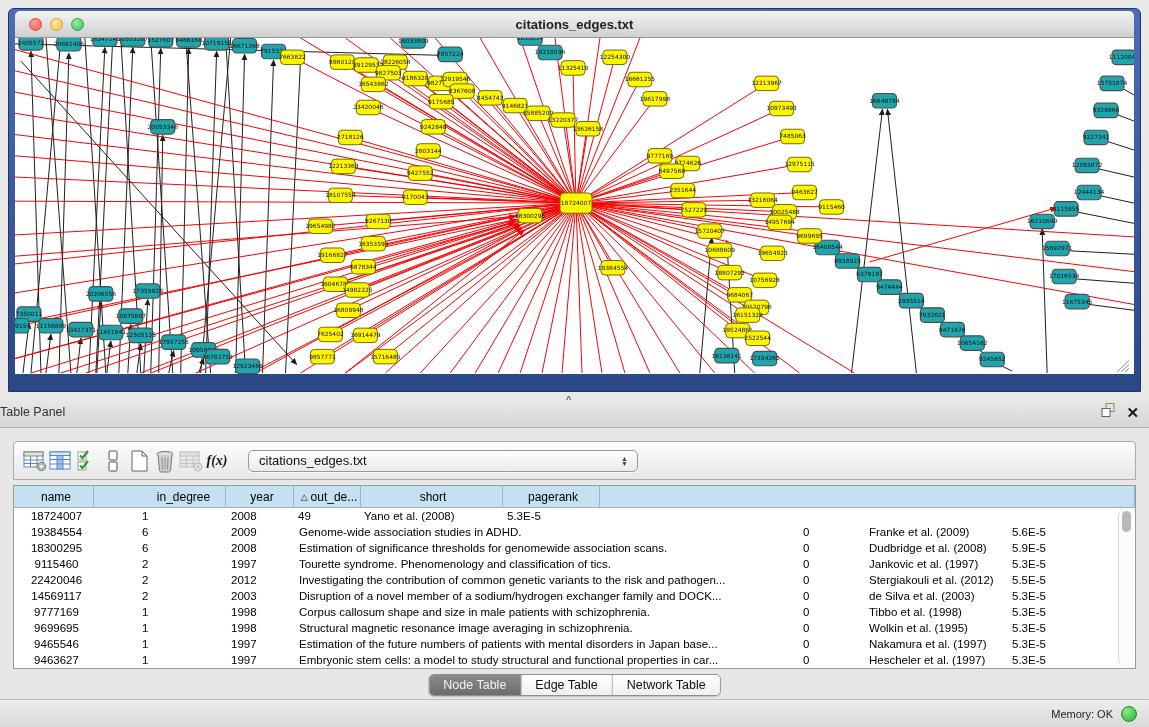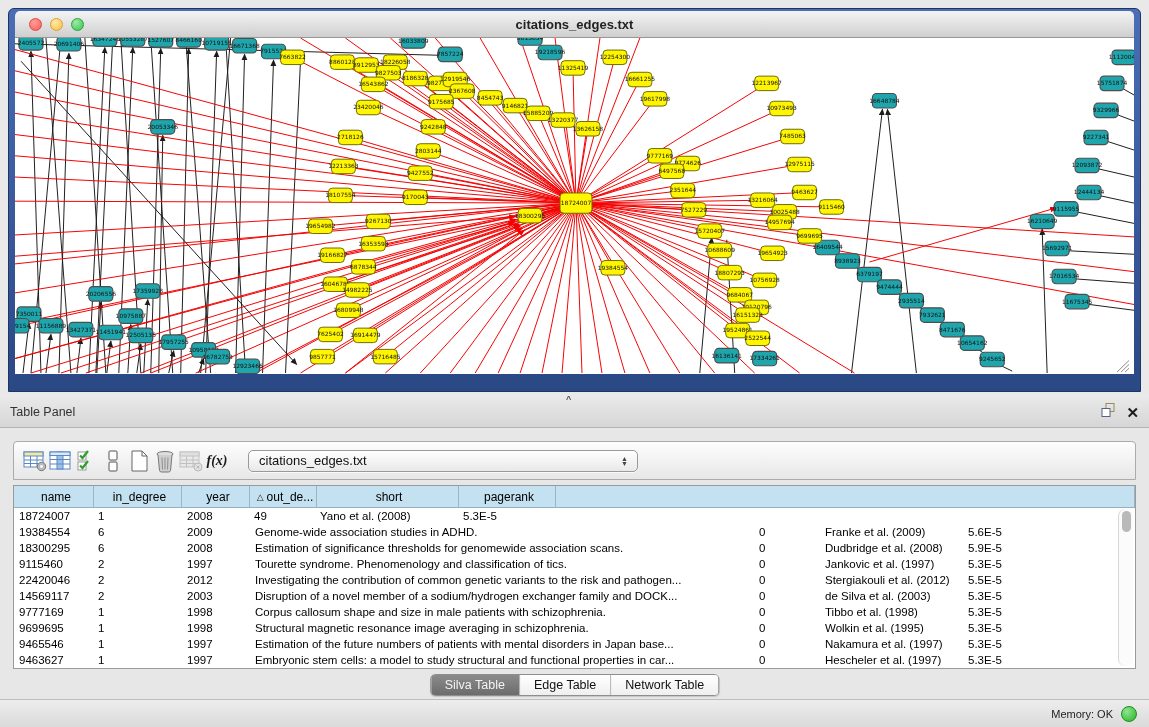--- a/index.html
+++ b/index.html
@@ -25,21 +25,21 @@
   .eb{stroke:#1c1c1c;stroke-width:1;}
   .nt{fill:#1fa6ac;stroke:#4d4d4d;stroke-width:1.2;}
   .ny{fill:#fff500;stroke:#6b6b00;stroke-width:1;}
   .nl{font-family:"DejaVu Sans",sans-serif;font-size:6px;fill:#111;text-anchor:middle;}
   .grip{stroke:#8a8a8a;stroke-width:1;}
 
   
   .panel-header{position:absolute;left:0;top:397px;width:1149px;height:30px;
                 background:linear-gradient(180deg,#e9e9e9,#d6d6d6);border-bottom:1px solid #b4b4b4;
                 display:flex;align-items:center;}
-  .panel-title{font-size:12.5px;color:#333;margin-left:10px;}
+  .panel-title{font-size:12.5px;color:#333;}
   .split-grip{position:absolute;left:566px;top:-3px;font-size:9px;color:#555;font-weight:bold;}
   .ph-icons{margin-left:auto;display:flex;align-items:center;gap:10px;margin-right:10px;}
   .close-x{font-size:15px;font-weight:bold;color:#1a1a1a;line-height:1;cursor:default;}
 
   .panel-body{position:absolute;left:0;top:428px;width:1149px;height:272px;background:#e7e7e7;}
 
   .toolbar{position:absolute;left:13px;top:13px;width:1123px;height:39px;box-sizing:border-box;
            background:linear-gradient(180deg,#fdfdfd,#e7e7e7);border:1px solid #ababab;
            border-radius:4px 4px 0 0;display:flex;align-items:center;padding-left:8px;}
   .tbtn{display:flex;align-items:center;justify-content:center;width:26px;height:26px;}
@@ -50,22 +50,22 @@
   .combo-text{font-size:13px;color:#111;margin-left:10px;flex:1;}
   .combo-arrows{display:flex;flex-direction:column;line-height:5px;margin-right:9px;color:#444;font-size:7px;}
 
   .table{position:absolute;left:13px;top:57px;width:1123px;height:184px;box-sizing:border-box;
          background:#fff;border:1px solid #9a9a9a;overflow:hidden;}
   .thead{display:flex;height:21px;background:#c3e1f0;border-bottom:1px solid #9aafbe;}
   .tcell{box-sizing:border-box;overflow:hidden;white-space:nowrap;font-size:11.5px;color:#000;}
   .th{border-right:1px solid #9db6c6;display:flex;align-items:center;justify-content:center;font-size:12px;}
   .sort{font-size:9px;margin-right:3px;color:#222;}
   .trow{display:flex;height:16px;line-height:16px;}
-  .c0{width:80px;padding-left:5px;}
-  .c1{width:88px;padding-left:4px;}
+  .c0{width:80px;padding-left:5px;text-align:center;}
+  .c1{width:88px;padding-left:4px;margin-left:44px;}
   .c2{width:68px;padding-left:5px;}
   .c3{width:505px;padding-left:5px;}
   .c4{width:67px;padding-left:4px;}
   .c5{width:142px;padding-left:3px;}
   .c6{width:97px;padding-left:4px;}
   .c7{flex:1;}
   .vscroll{position:absolute;right:2px;top:23px;width:14px;height:157px;background:#fbfbfb;
            border-left:1px solid #d7d7d7;border-radius:7px;}
   .vthumb{position:absolute;left:3px;top:2px;width:9px;height:21px;background:#b9b9b9;border-radius:5px;}
 
@@ -960,21 +960,21 @@
           <div class="tcell c6">5.3E-5</div>
           <div class="tcell c7"></div>
         </div>
       </div>
     <div class="vscroll">
       <div class="vthumb"></div>
     </div>
   </div>
 
   <div class="tabs">
-    <span class="tab sel">Silva Table</span>
+    <span class="tab sel">Node Table</span>
     <span class="tab">Edge Table</span>
     <span class="tab">Network Table</span>
   </div>
 </div>
 
 <div class="statusbar">
   <span class="mem-label">Memory: OK</span>
   <span class="mem-dot"></span>
 </div>
 

